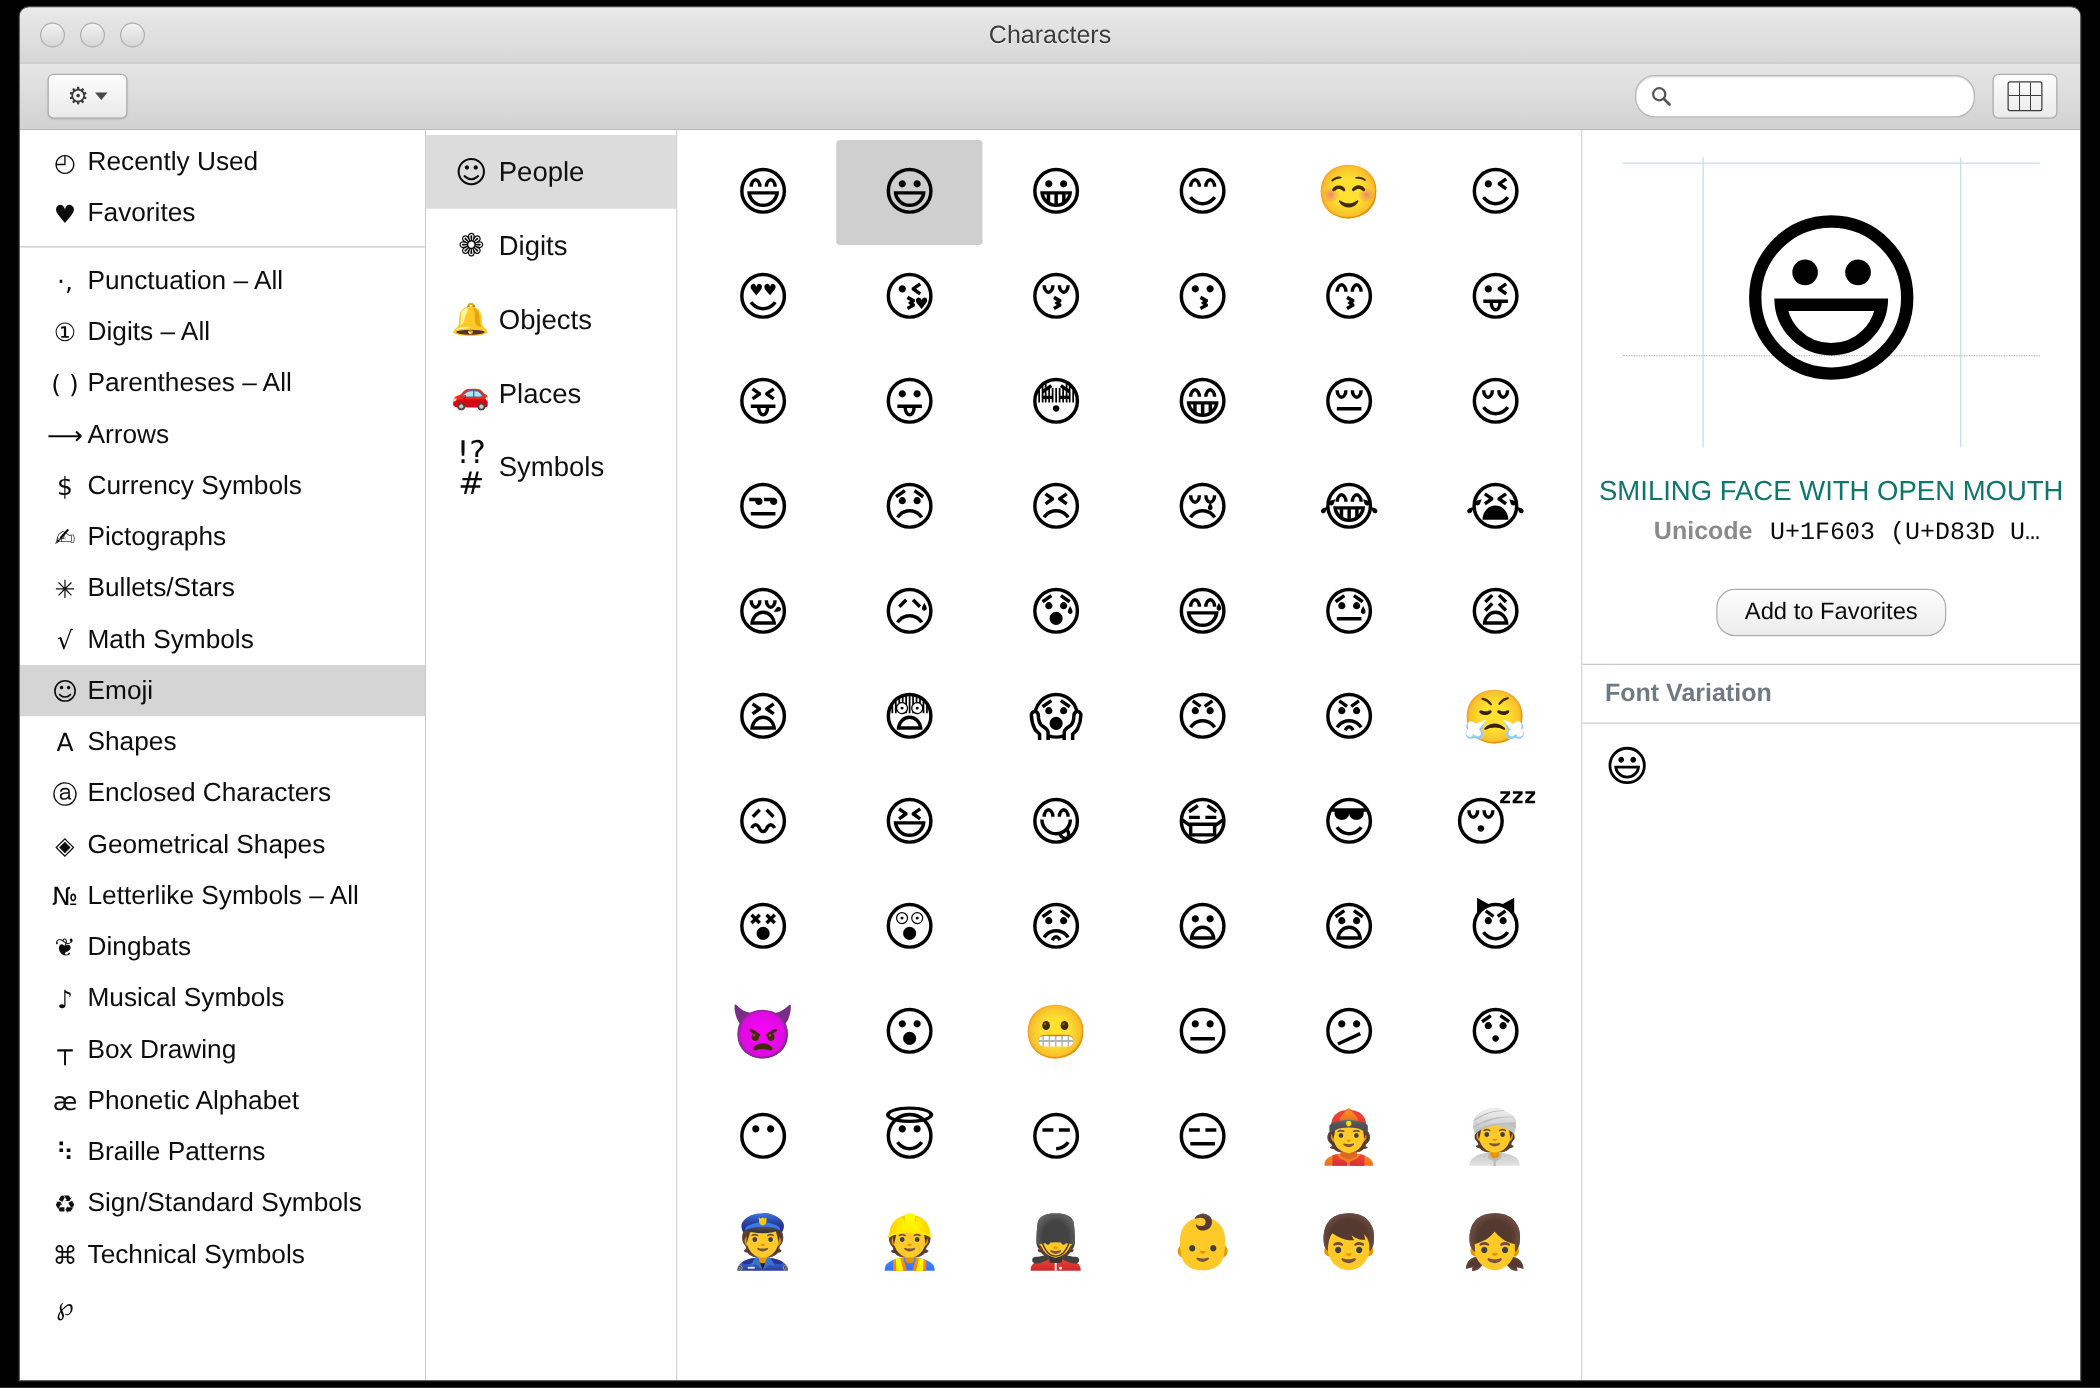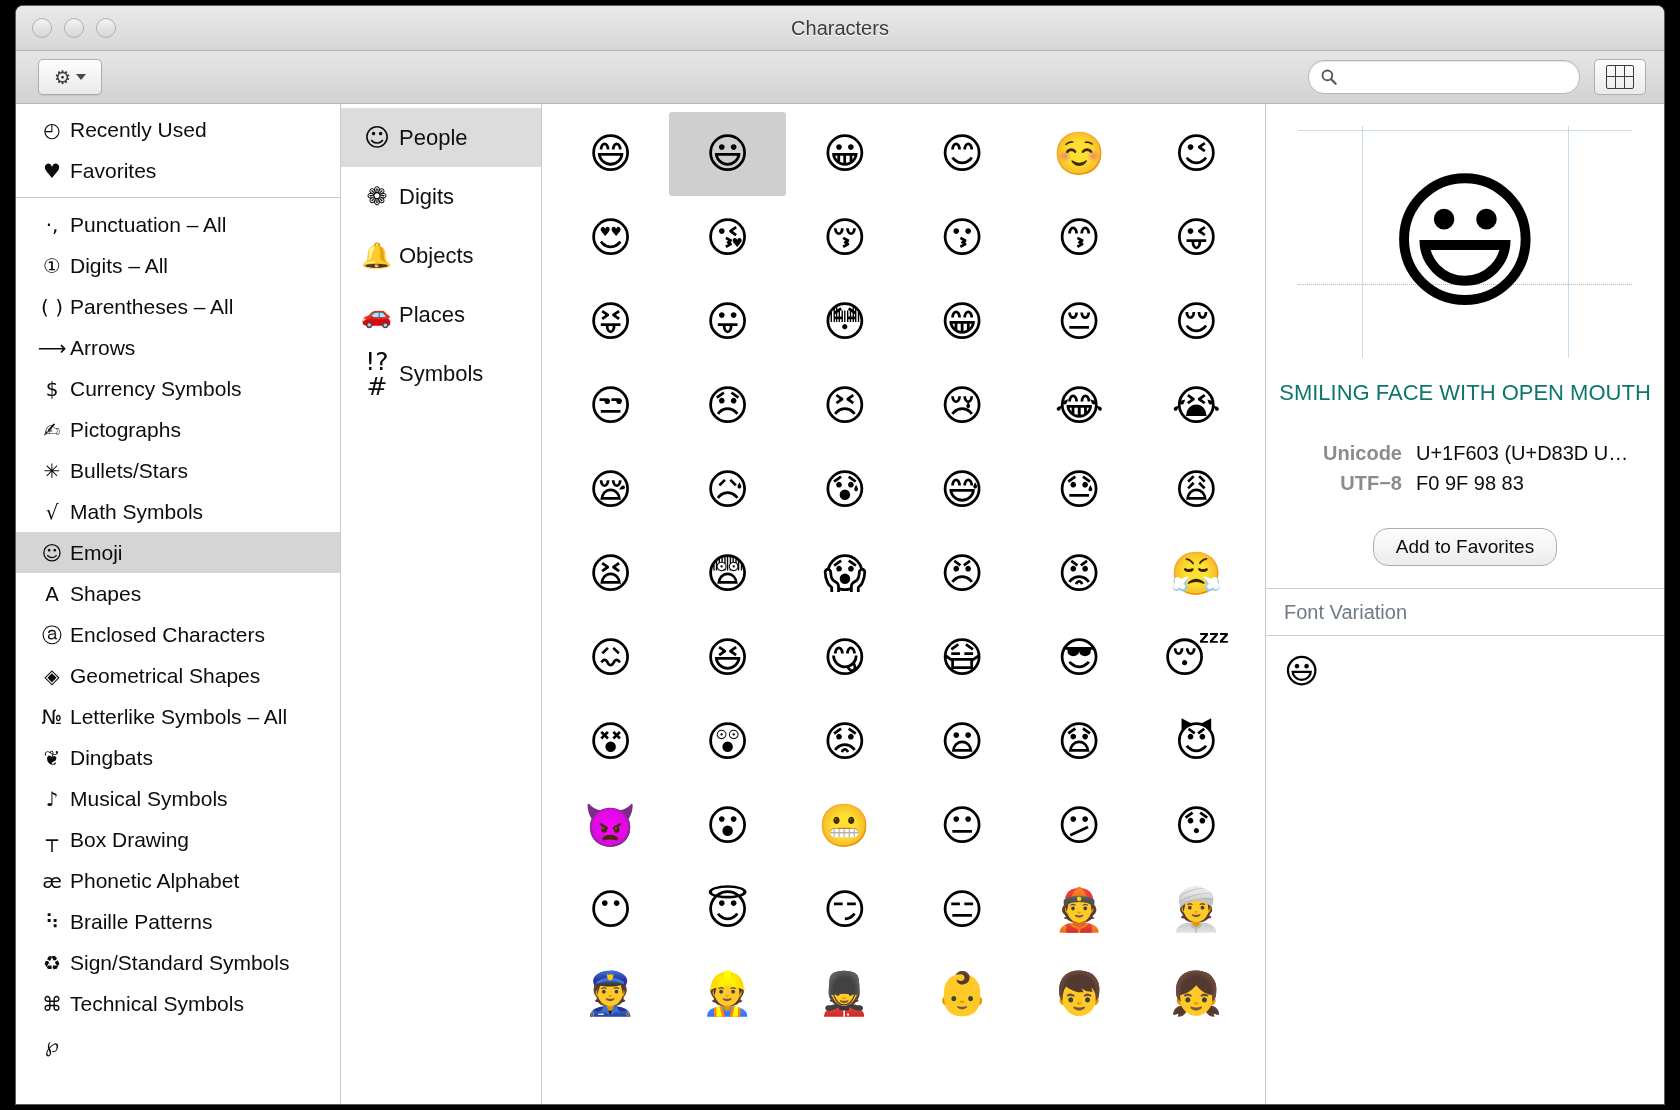--- a/index.html
+++ b/index.html
@@ -199,49 +199,49 @@
     font-family:"DejaVu Sans",sans-serif;
   }
   .char-name{
     text-align:center;
     font-size:22px;color:#0f766e;
     margin:8px 10px 0 10px;
     white-space:nowrap;
     overflow:hidden;
   }
   .meta{
-    margin-top:36px;
+    margin-top:8px;
     padding:0 18px;
   }
   .meta-row{
     display:flex;align-items:baseline;
     margin-bottom:7px;
   }
   .meta-key{
     width:118px;flex:0 0 118px;
     text-align:right;
     font-size:20px;font-weight:bold;color:#8b8b8b;
     padding-right:14px;
   }
   .meta-val{
     font-size:20px;color:#0c0c0c;
-    white-space:nowrap;overflow:hidden;text-overflow:ellipsis;
+    white-space:nowrap;overflow:hidden;text-overflow:ellipsis;font-family:Liberation Mono, monospace;
   }
   .fav-btn-wrap{text-align:center;margin-top:33px;}
   .fav-btn{
     display:inline-block;
     padding:7px 22px;
     font-size:19px;color:#0b0b0b;
     background:linear-gradient(to bottom,#fdfdfd,#ececec);
     border:1px solid #adadad;border-radius:15px;
     box-shadow:0 1px 0 rgba(255,255,255,.9) inset;
   }
   .fv-sep{height:1px;background:#c9c9c9;margin-top:22px;}
   .fv-title{
-    font-size:20px;font-weight:normal;color:#6f7a85;
+    font-size:20px;font-weight:bold;color:#6f7a85;
     padding:12px 0 11px 18px;
   }
   .fv-sep2{height:1px;background:#c9c9c9;}
   .fv-list{padding:18px 0 0 18px;}
   .fv-item{
     font-size:34px;line-height:1;
     display:inline-block;
     font-family:"DejaVu Sans",sans-serif;
   }
 </style>
@@ -486,24 +486,20 @@
           <span class="big-char">😃</span>
         </div>
 
         <div class="char-name">SMILING FACE WITH OPEN MOUTH</div>
 
         <div class="meta" id="meta-list">
             <div class="meta-row">
               <span class="meta-key">Unicode</span>
               <span class="meta-val">U+1F603 (U+D83D U…</span>
             </div>
-            <div class="meta-row">
-              <span class="meta-key">UTF−8</span>
-              <span class="meta-val">F0 9F 98 83</span>
-            </div>
           </div>
 
         <div class="fav-btn-wrap">
           <span class="fav-btn">Add to Favorites</span>
         </div>
 
         <div class="fv-sep"></div>
         <div class="fv-title">Font Variation</div>
         <div class="fv-sep2"></div>
         <div class="fv-list" id="fv-list"><span class="fv-item">😃</span></div>

